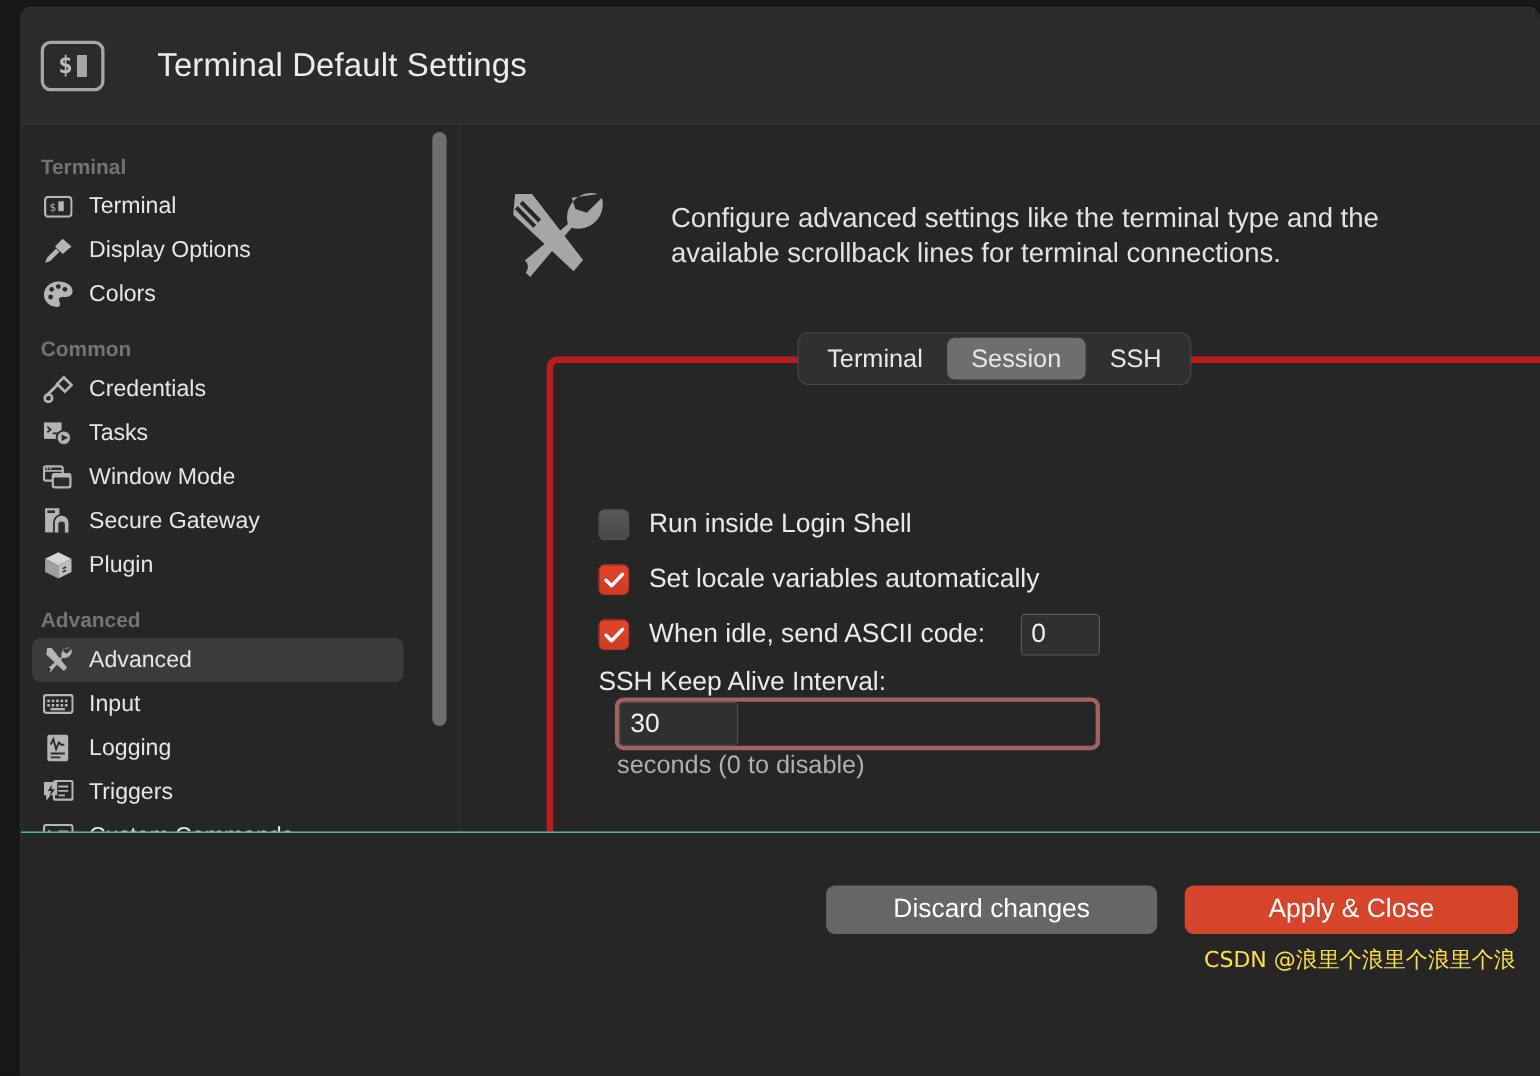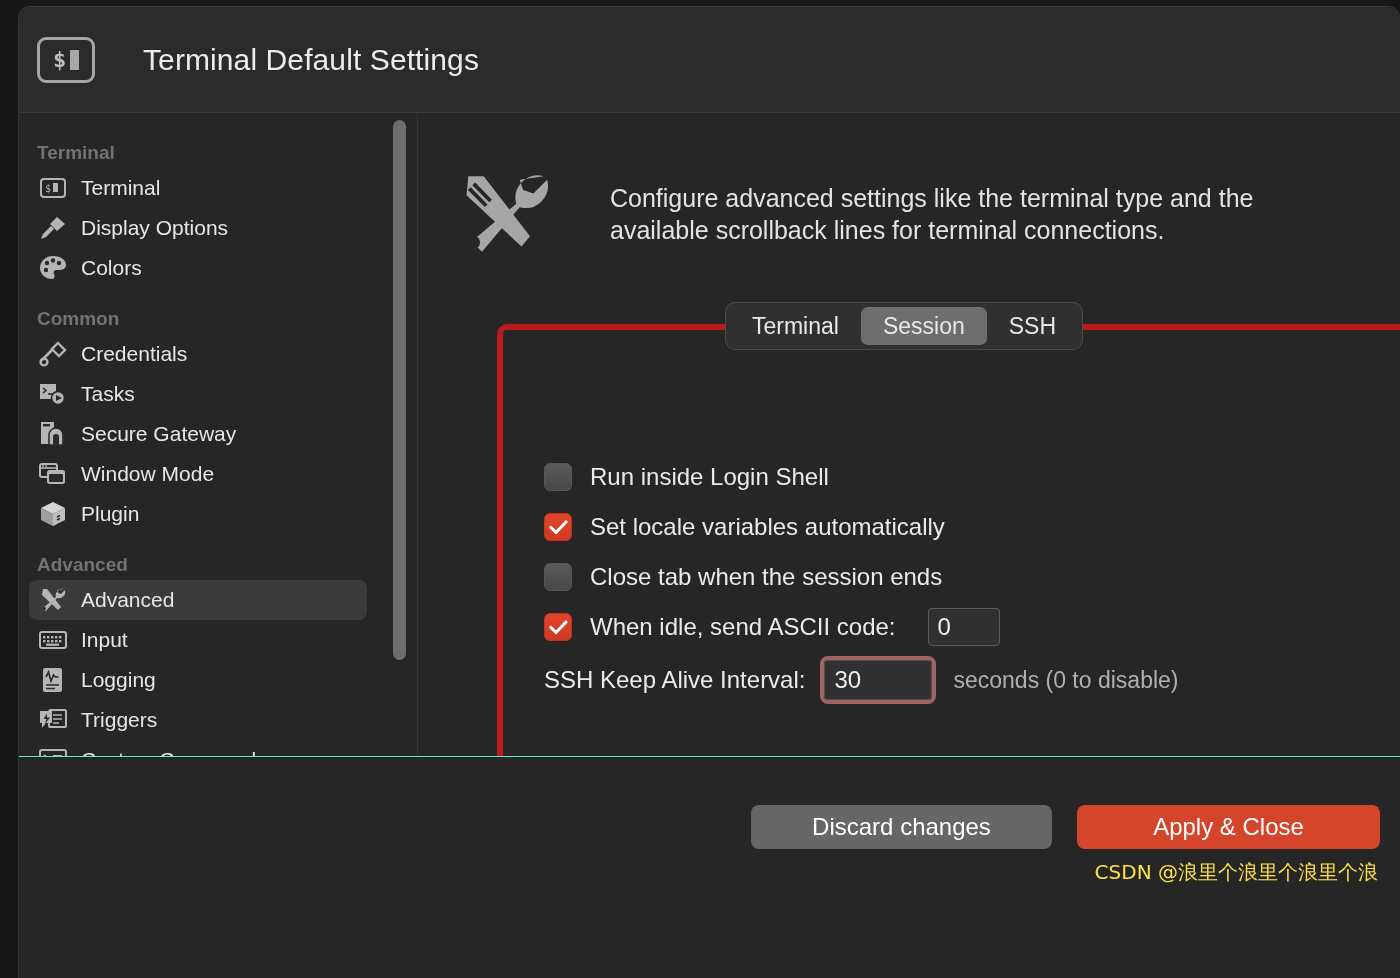--- a/index.html
+++ b/index.html
@@ -249,22 +249,22 @@
     font-family: "Liberation Sans", sans-serif;
     outline: none;
   }
   #ascii-input {
     width: 72px;
     height: 38px;
     margin-left: 14px;
   }
   #keepalive-row {
     display: flex;
-    align-items: center;
     margin-top: 4px;
+    flex-direction: column;
   }
   #keepalive-label {
     color: #eaeaea;
     font-size: 24px;
     white-space: nowrap;
   }
   #keepalive-wrap {
     margin-left: 15px;
     border: 4px solid #9e6262;
     border-radius: 8px;
@@ -406,42 +406,42 @@
               <path d="M9 12 h5" stroke="#2b2b2b" stroke-width="1.6"></path>
               <circle cx="19" cy="16" r="6.5" fill="#b5b5b5" stroke="#2b2b2b" stroke-width="1.6"></circle>
               <path d="M17 13 L23 16 L17 19 Z" fill="#2b2b2b"></path>
             </svg>
         </span>
         <span class="label">Tasks</span>
       </div>
 
       <div class="side-item">
         <span class="side-icon">
-          <svg width="28" height="26" viewBox="0 0 28 26">
-              <rect x="2" y="1" width="13" height="22" fill="#b5b5b5"></rect>
-              <rect x="4" y="3" width="7" height="2.4" fill="#2b2b2b"></rect>
-              <path d="M10 24 L10 14 A7 7 0 0 1 24 14 L24 24 Z" fill="#b5b5b5" stroke="#2b2b2b" stroke-width="1.6"></path>
-              <path d="M14 24 L14 16 A3 3 0 0 1 20 16 L20 24 Z" fill="#2b2b2b"></path>
-            </svg>
-        </span>
-        <span class="label">Secure Gateway</span>
-      </div>
-
-      <div class="side-item">
-        <span class="side-icon">
           <svg width="28" height="24" viewBox="0 0 28 24">
               <rect x="1" y="2" width="17" height="13" rx="2" fill="none" stroke="#b5b5b5" stroke-width="2"></rect>
               <path d="M1 6 h17" stroke="#b5b5b5" stroke-width="1.6"></path>
               <circle cx="4" cy="4" r="0.9" fill="#b5b5b5"></circle>
               <circle cx="7" cy="4" r="0.9" fill="#b5b5b5"></circle>
               <rect x="8" y="8" width="18" height="14" rx="2.5" fill="#b5b5b5"></rect>
               <rect x="10" y="12" width="14" height="8" rx="1" fill="#2b2b2b"></rect>
             </svg>
         </span>
         <span class="label">Window Mode</span>
+      </div>
+
+      <div class="side-item">
+        <span class="side-icon">
+          <svg width="28" height="26" viewBox="0 0 28 26">
+              <rect x="2" y="1" width="13" height="22" fill="#b5b5b5"></rect>
+              <rect x="4" y="3" width="7" height="2.4" fill="#2b2b2b"></rect>
+              <path d="M10 24 L10 14 A7 7 0 0 1 24 14 L24 24 Z" fill="#b5b5b5" stroke="#2b2b2b" stroke-width="1.6"></path>
+              <path d="M14 24 L14 16 A3 3 0 0 1 20 16 L20 24 Z" fill="#2b2b2b"></path>
+            </svg>
+        </span>
+        <span class="label">Secure Gateway</span>
       </div>
 
       <div class="side-item">
         <span class="side-icon">
           <svg width="28" height="26" viewBox="0 0 28 26">
               <path d="M14 1 L26 7 L14 13 L2 7 Z" fill="#d5d5d5"></path>
               <path d="M2 7 L14 13 L14 25 L2 19 Z" fill="#9e9e9e"></path>
               <path d="M26 7 L14 13 L14 25 L26 19 Z" fill="#bdbdbd"></path>
               <path d="M18 16 l3 -1.5 M18 19 l3 -1.5" stroke="#2b2b2b" stroke-width="1.4"></path>
             </svg>
@@ -567,24 +567,20 @@
 
           <div class="opt-row">
             <span class="cbox on">
               <svg width="19" height="15" viewBox="0 0 19 15">
                   <path d="M2 7.5 L7 12.5 L17 2" fill="none" stroke="#ffffff" stroke-width="3.1" stroke-linecap="round" stroke-linejoin="round"></path>
                 </svg>
             </span>
             <span class="opt-label">Set locale variables automatically</span>
           </div>
 
-          <div class="opt-row">
-            <span class="cbox off"></span>
-            <span class="opt-label">Close tab when the session ends</span>
-          </div>
 
           <div class="opt-row">
             <span class="cbox on">
               <svg width="19" height="15" viewBox="0 0 19 15">
                   <path d="M2 7.5 L7 12.5 L17 2" fill="none" stroke="#ffffff" stroke-width="3.1" stroke-linecap="round" stroke-linejoin="round"></path>
                 </svg>
             </span>
             <span class="opt-label">When idle, send ASCII code:</span>
             <input id="ascii-input" class="txtfield" type="text" value="0" style="">
           </div>

